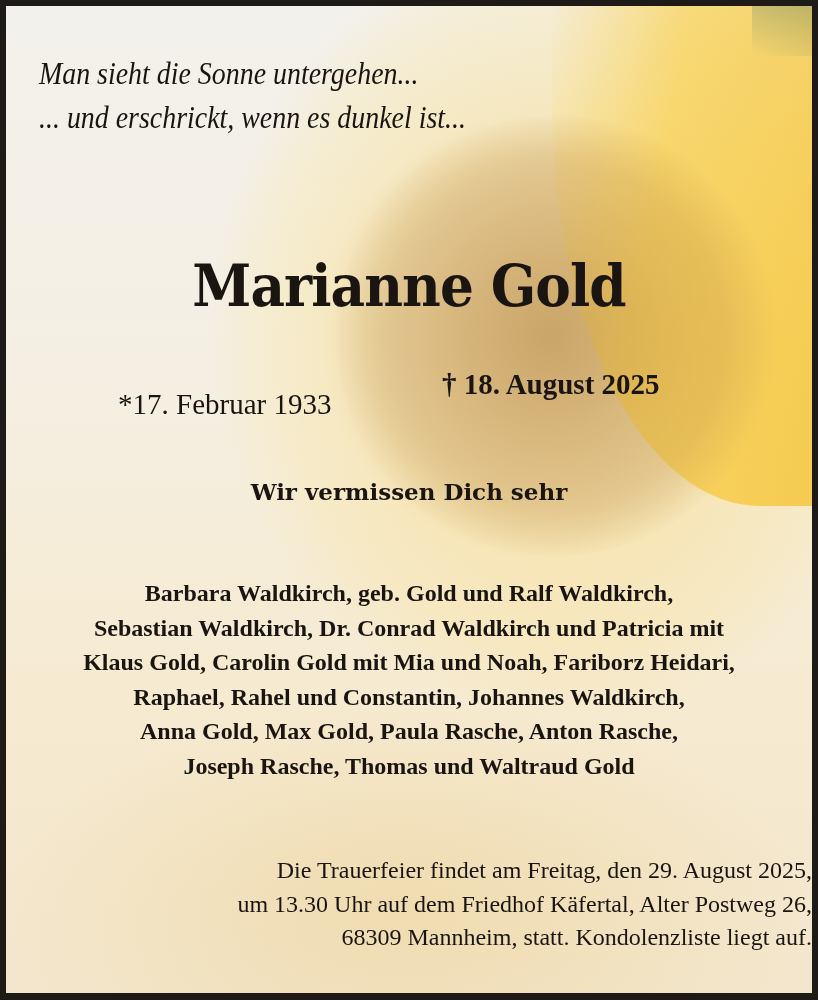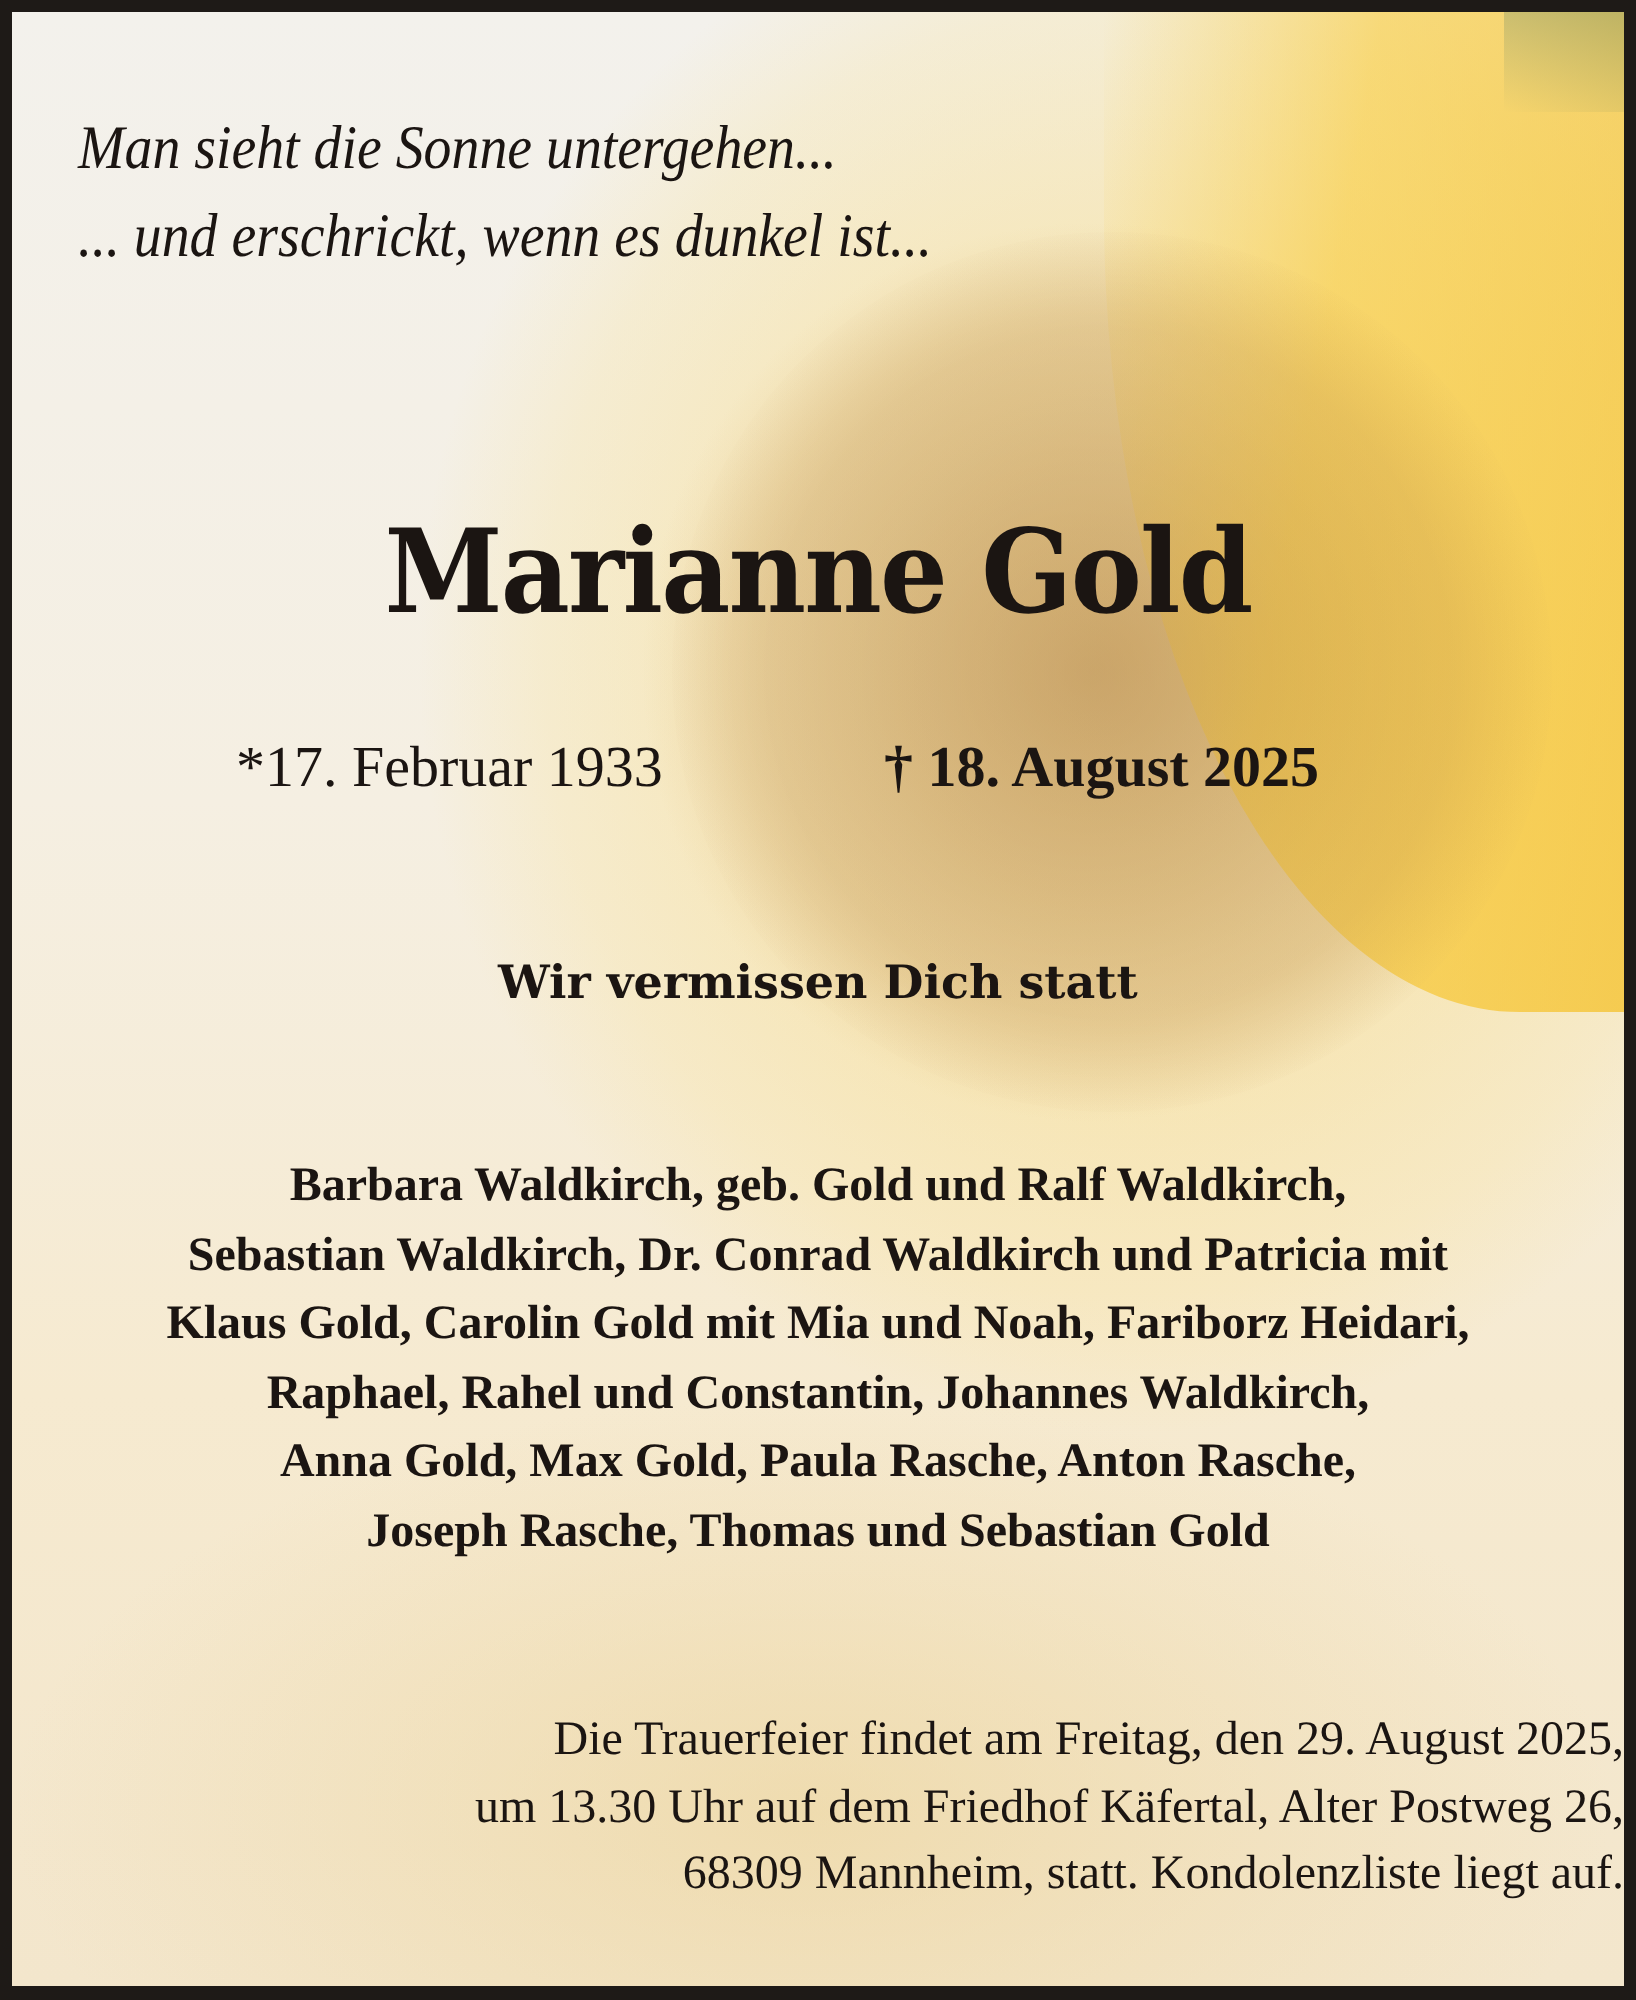--- a/index.html
+++ b/index.html
@@ -32,21 +32,21 @@
     font-family: "Liberation Serif", serif; font-style: italic; font-size: 31px; line-height: 44px;
     transform: scaleX(0.9); transform-origin: left top;
   }
   .name {
     top: 240px; text-align: center; font-family: "DejaVu Serif", serif; font-weight: bold;
     font-size: 58px; line-height: 80px; letter-spacing: -1px; transform: scaleX(0.92);
   }
   .dates {
     top: 358px; font-family: "Liberation Serif", serif; font-size: 29px; line-height: 40px;
   }
-  .dates .born { position: absolute; left: 112px; }
+  .dates .born { position: absolute; left: 112px; margin-top: 20px; }
   .dates .died { position: absolute; left: 436px; font-weight: bold; }
   .missed {
     top: 466px; text-align: center; font-family: "DejaVu Serif", serif; font-weight: bold;
     font-size: 23px; line-height: 40px;
   }
   .family {
     top: 570px; text-align: center; font-family: Liberation Serif, serif; font-weight: bold;
     font-size: 24px; line-height: 34.5px;
   }
   .family div { white-space: nowrap; }
@@ -71,29 +71,29 @@
   <div class="text name">Marianne Gold</div>
 
   <div class="text dates">
     <span class="born">*17. Februar 1933</span>
     <span class="died">
       <span>†</span>
       <span>18. August 2025</span>
     </span>
   </div>
 
-  <div class="text missed">Wir vermissen Dich statt</div>
+  <div class="text missed">Wir vermissen Dich sehr</div>
 
   <div class="text family">
     <div>Barbara Waldkirch, geb. Gold und Ralf Waldkirch,</div>
     <div>Sebastian Waldkirch, Dr. Conrad Waldkirch und Patricia mit</div>
     <div>Klaus Gold, Carolin Gold mit Mia und Noah, Fariborz Heidari,</div>
     <div>Raphael, Rahel und Constantin, Johannes Waldkirch,</div>
     <div>Anna Gold, Max Gold, Paula Rasche, Anton Rasche,</div>
-    <div>Joseph Rasche, Thomas und Sebastian Gold</div>
+    <div>Joseph Rasche, Thomas und Waltraud Gold</div>
   </div>
 
   <div class="text service">
     <div>Die Trauerfeier findet am Freitag, den 29. August 2025,</div>
     <div>um 13.30 Uhr auf dem Friedhof Käfertal, Alter Postweg 26,</div>
     <div>68309 Mannheim, statt. Kondolenzliste liegt auf.</div>
   </div>
 </div>
 
 </body></html>

